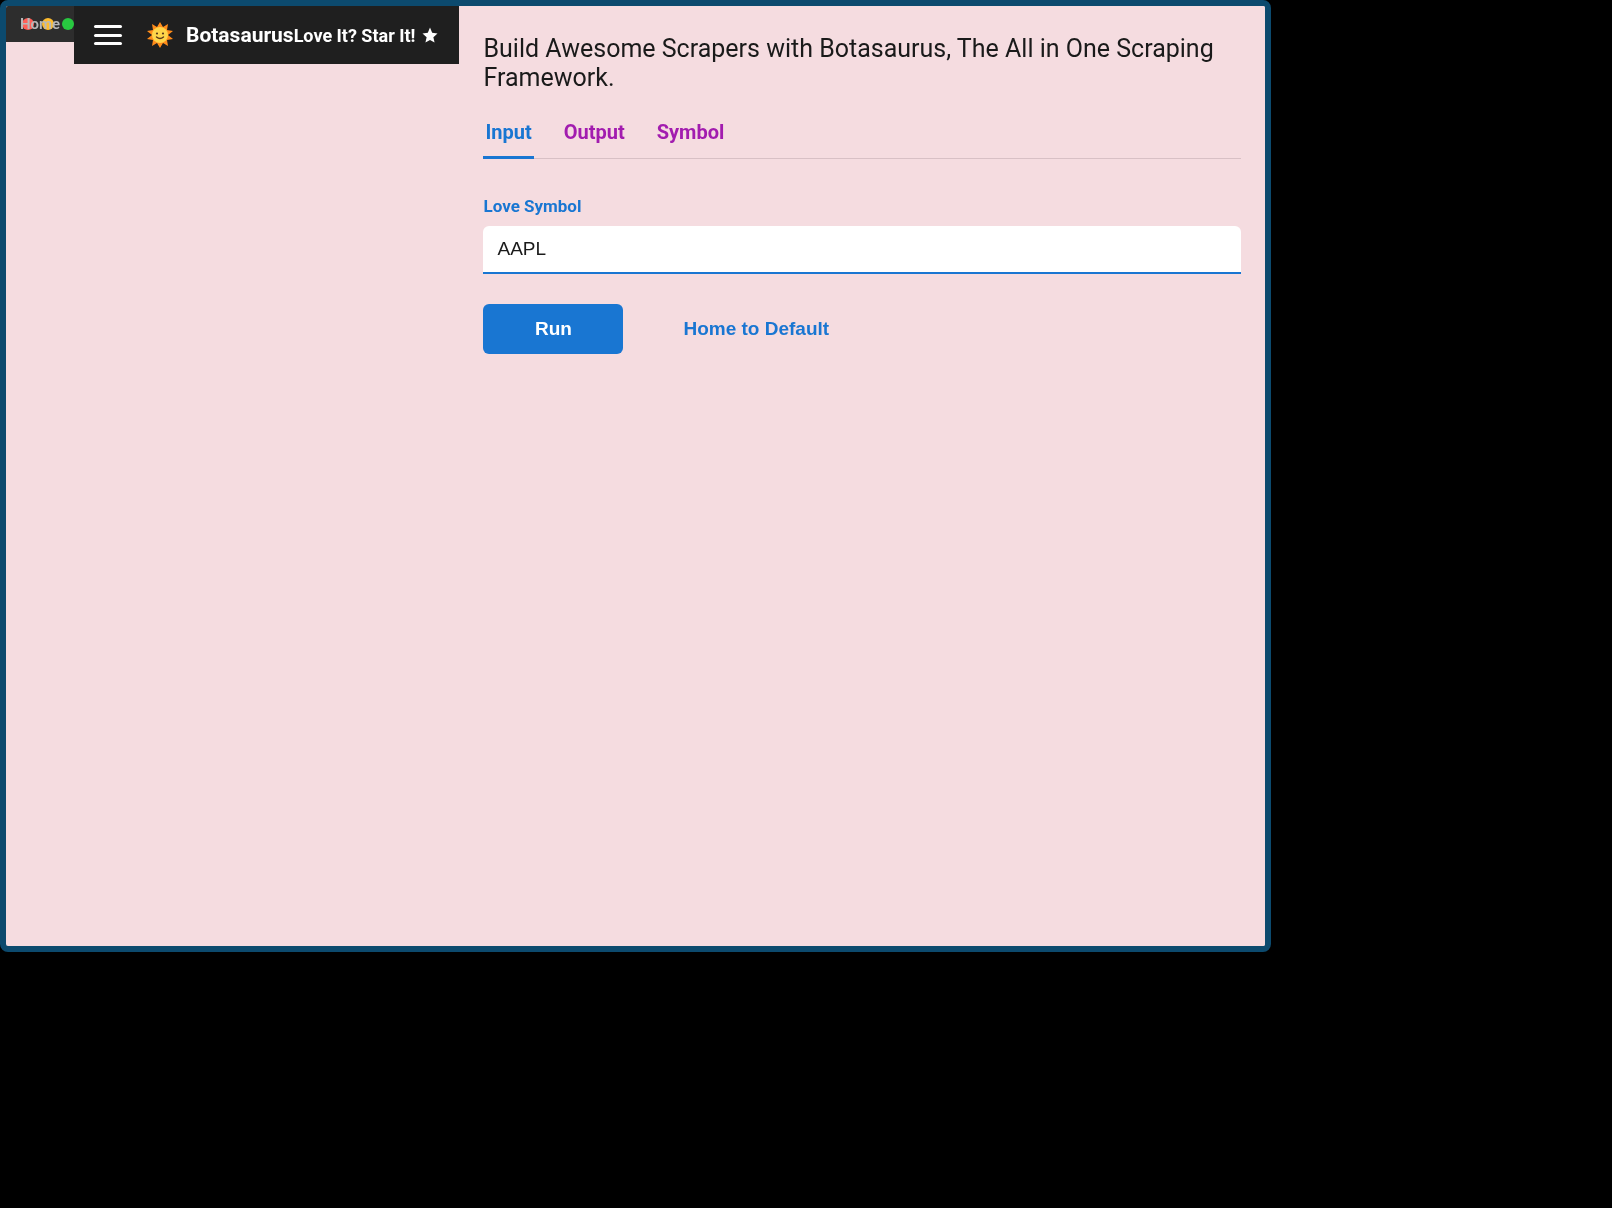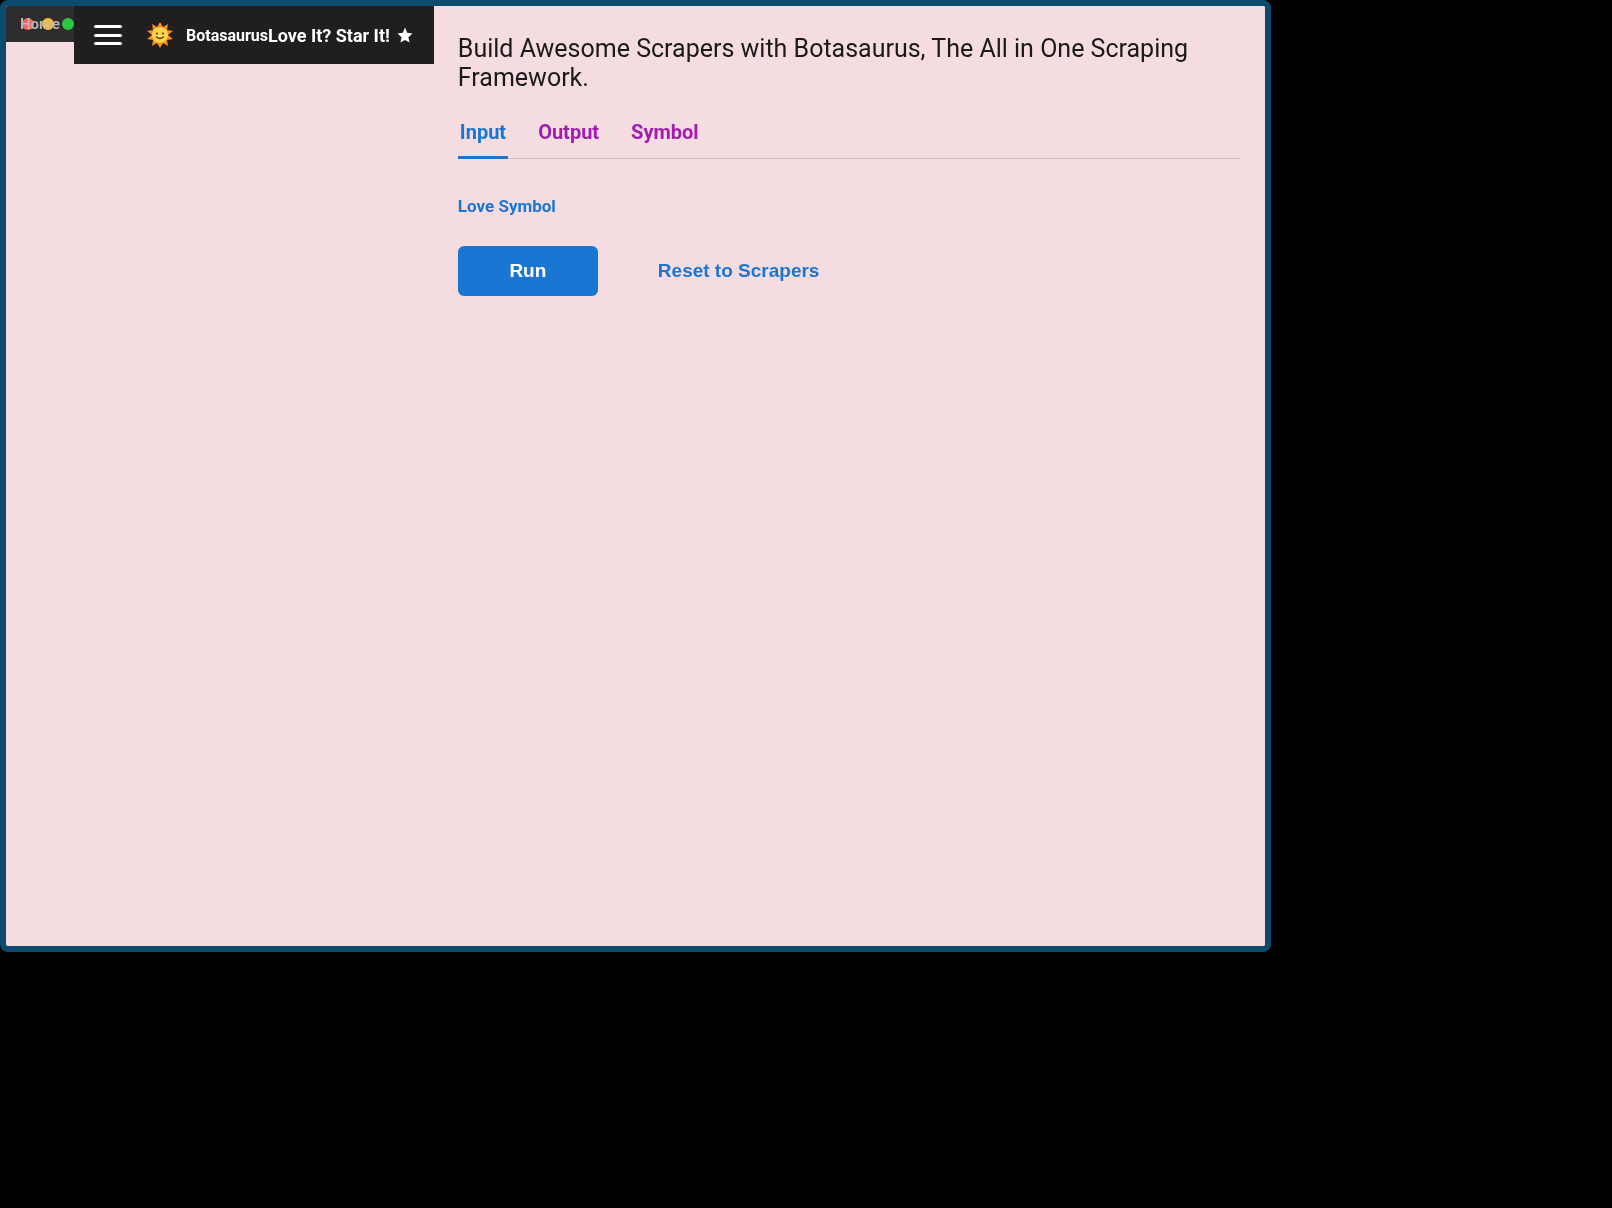--- a/index.html
+++ b/index.html
@@ -87,21 +87,21 @@
     .brand-icon {
       width: 28px;
       height: 28px;
       display: flex;
       align-items: center;
       justify-content: center;
       font-size: 24px;
     }
     .brand-text {
       color: #fff;
-      font-size: 16px;
+      font-size: 21px;
       font-weight: 700;
     }
     .star-link {
       color: #fff;
       font-size: 18px;
       font-weight: 700;
       display: flex;
       align-items: center;
       gap: 6px;
       cursor: pointer;
@@ -231,20 +231,21 @@
   <div class="content">
     <div class="headline">Build Awesome Scrapers with Botasaurus, The All in One Scraping Framework.</div>
 
     <div class="tabs">
       <div class="tab active">Input</div>
       <div class="tab">Output</div>
       <div class="tab">Symbol</div>
     </div>
 
     <div class="field-label">Love Symbol</div>
+    <input type="text" class="text-input" value="AAPL" style="">
 
     <div class="actions">
       <button class="btn-primary">Run</button>
-      <button class="btn-link">Reset to Scrapers</button>
+      <button class="btn-link">Home to Default</button>
     </div>
   </div>
 
 </div>
 
 </body></html>

